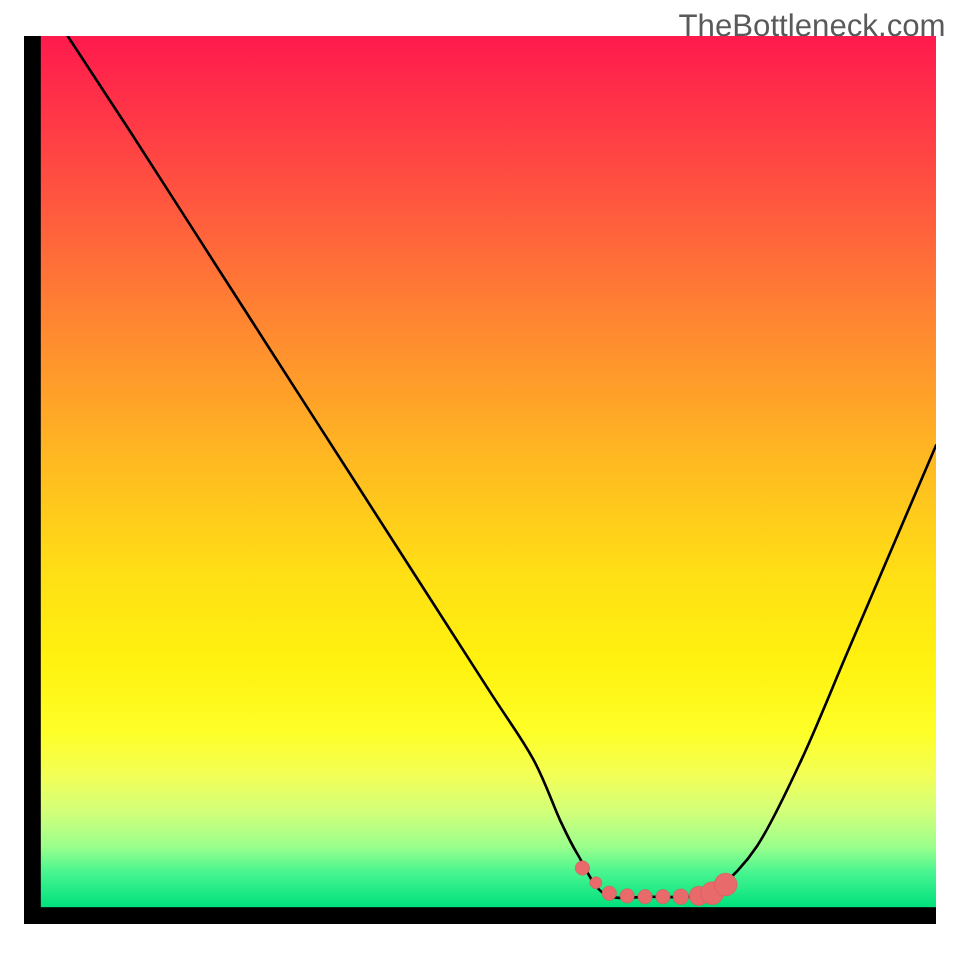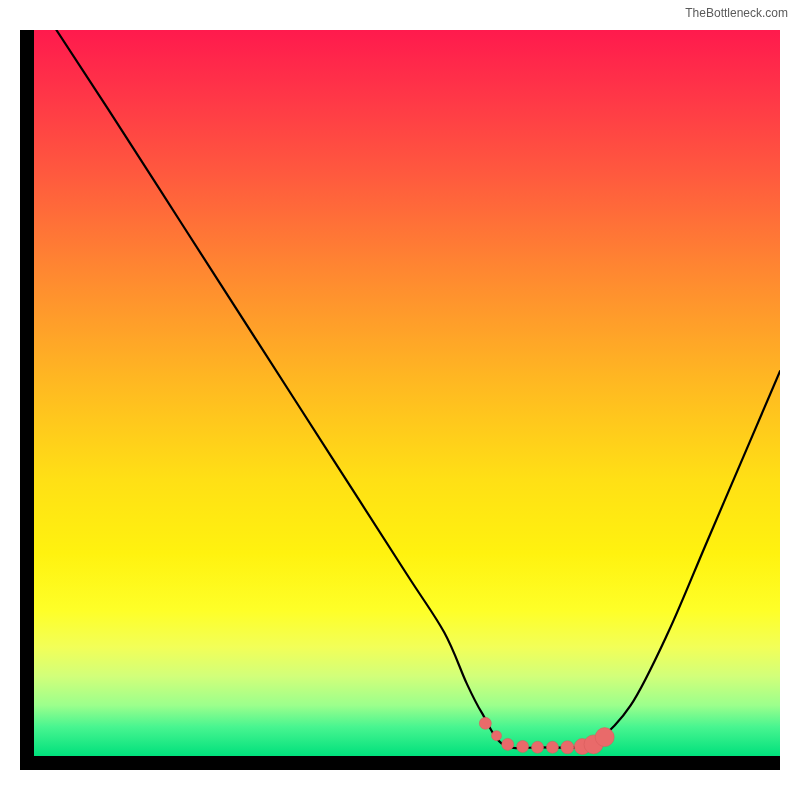--- a/index.html
+++ b/index.html
@@ -7,21 +7,21 @@
   .container {
     position: relative;
     width: 800px;
     height: 800px;
   }
   .watermark {
     position: absolute;
     top: 6px;
     right: 12px;
     font-family: Arial, sans-serif;
-    font-size: 12px;
+    font-size: 26px;
     color: #5a5a5a;
     font-weight: 500;
     z-index: 5;
   }
   .plot-frame {
     position: absolute;
     left: 20px;
     top: 30px;
     width: 760px;
     height: 740px;

